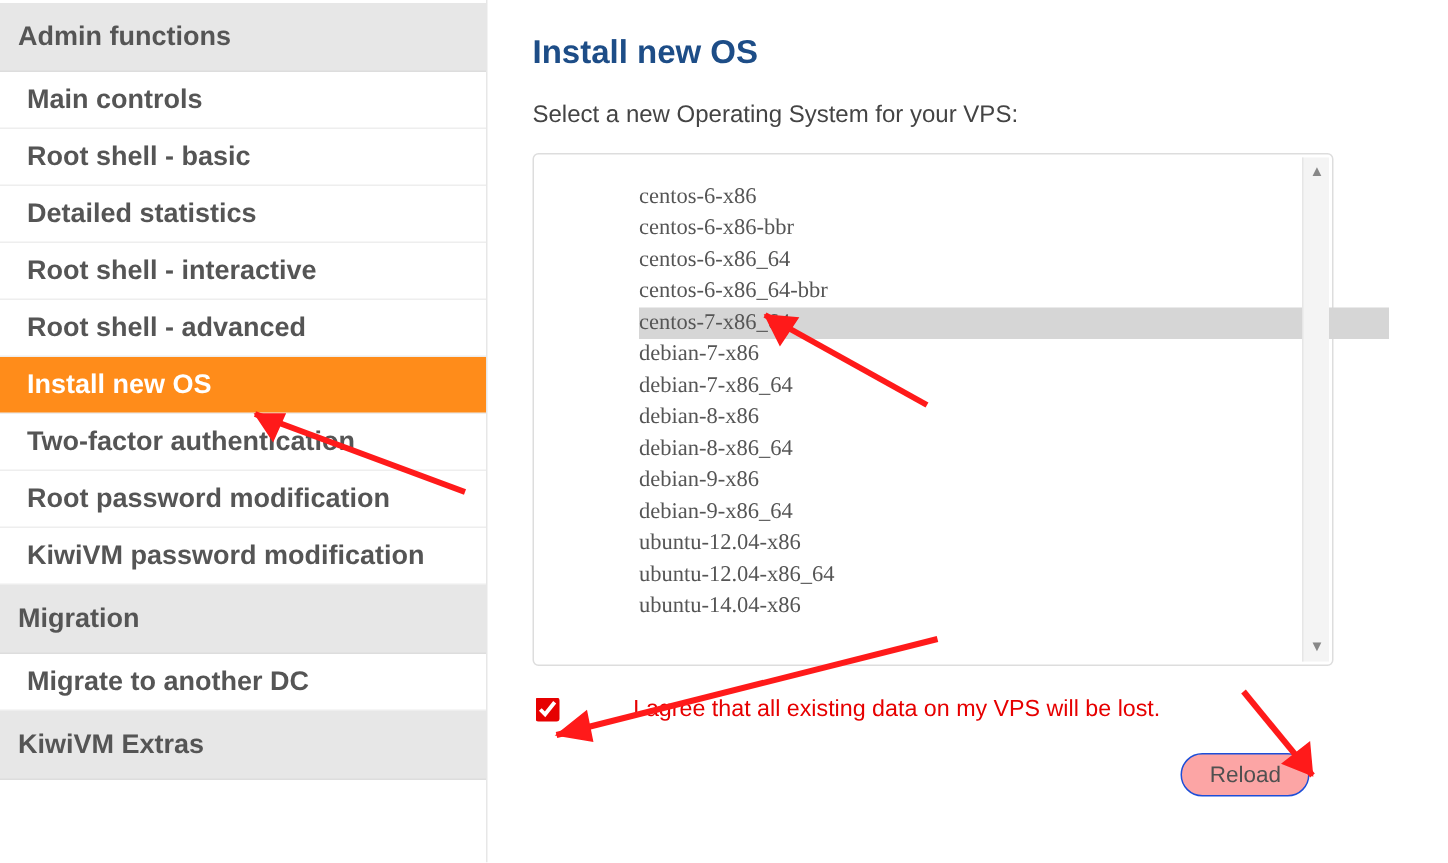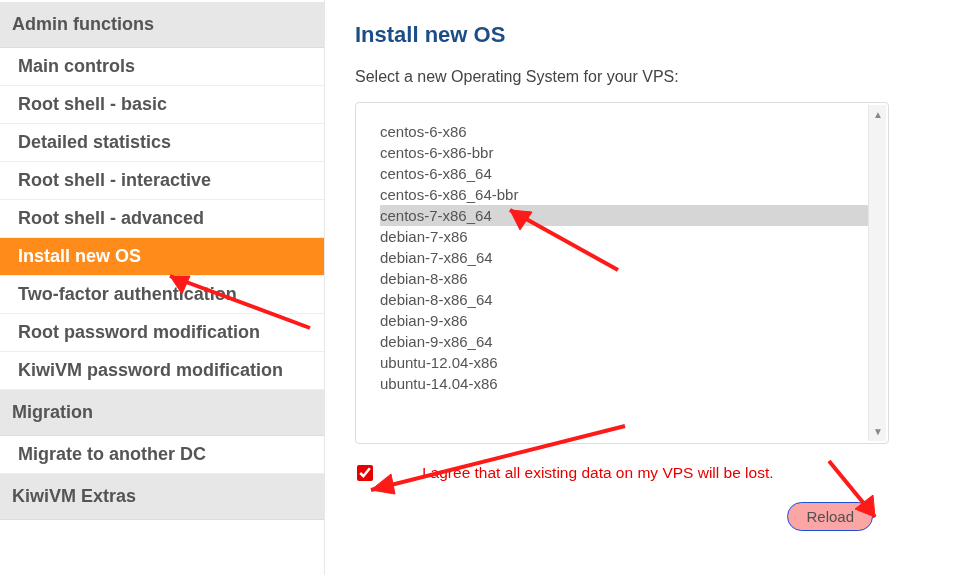--- a/index.html
+++ b/index.html
@@ -64,26 +64,27 @@
 
   .listwrap {
     border: 1px solid #ddd;
     border-radius: 4px;
     padding: 18px 8px 18px 24px;
     background: #fff;
     position: relative;
     height: 342px;
   }
   .oslist {
-    font-family: Liberation Sans, sans-serif;
+    font-family: Liberation Serif, serif;
     font-size: 15px;
     color: #555;
     width: 100%;
     height: 304px;
     overflow: hidden;
+    margin-left: 46px;
   }
   .os-row {
     line-height: 21px;
     height: 21px;
     cursor: pointer;
     white-space: nowrap;
   }
   .os-row.selected {
     background: #d6d6d6;
     padding-right: 8px;
@@ -181,20 +182,21 @@
           <div class="os-row">centos-6-x86_64</div>
           <div class="os-row">centos-6-x86_64-bbr</div>
           <div class="os-row selected">centos-7-x86_64</div>
           <div class="os-row">debian-7-x86</div>
           <div class="os-row">debian-7-x86_64</div>
           <div class="os-row">debian-8-x86</div>
           <div class="os-row">debian-8-x86_64</div>
           <div class="os-row">debian-9-x86</div>
           <div class="os-row">debian-9-x86_64</div>
           <div class="os-row">ubuntu-12.04-x86</div>
+          <div class="os-row">ubuntu-12.04-x86_64</div>
           <div class="os-row">ubuntu-14.04-x86</div>
         </div>
       <div class="fake-scrollbar">
         <span class="scroll-btn-icon up">▲</span>
         <span class="scroll-btn-icon dn">▼</span>
       </div>
     </div>
 
     <div class="agree-row">
       <input type="checkbox" id="agree" checked="" style="">

